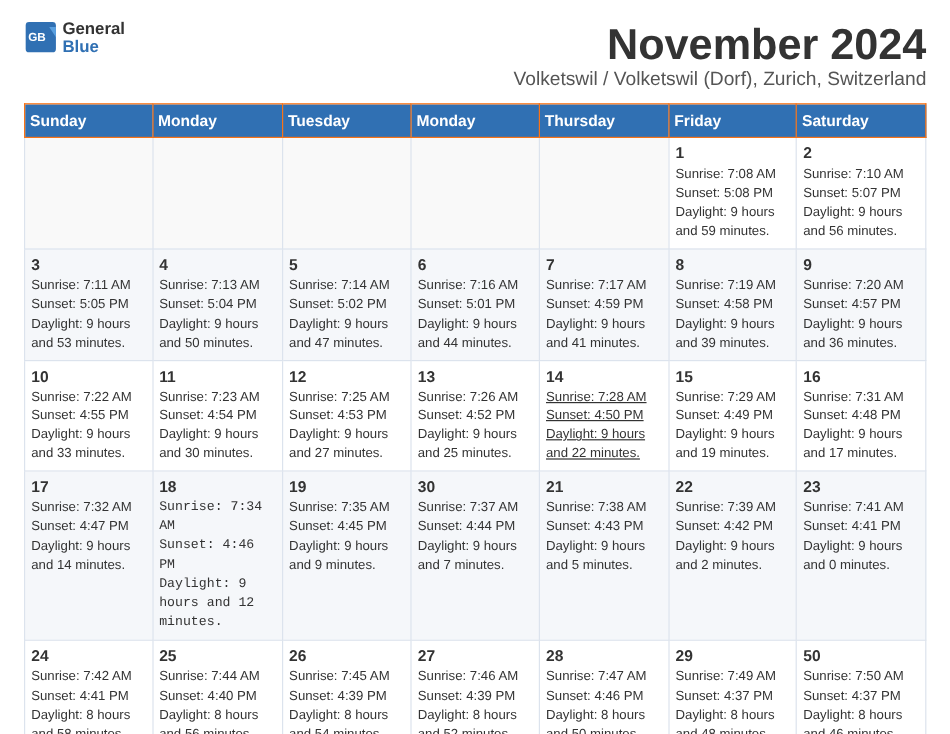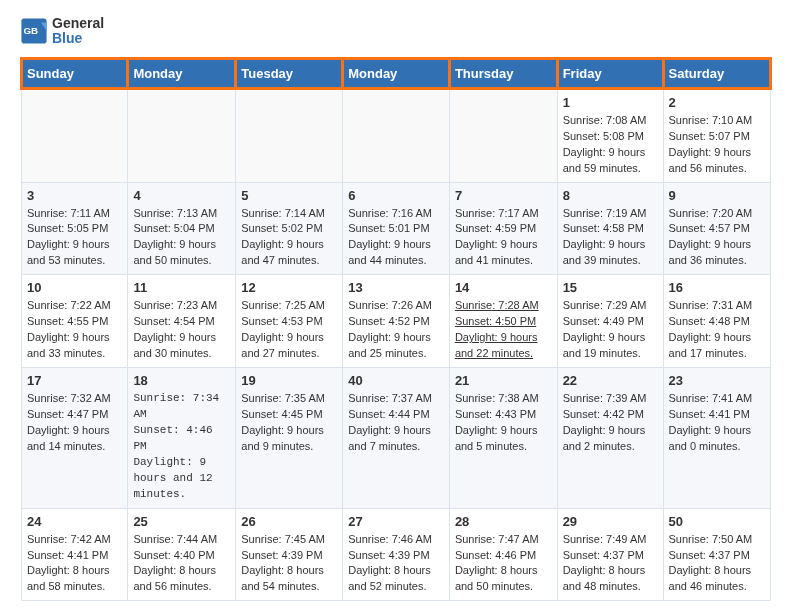--- a/index.html
+++ b/index.html
@@ -7,21 +7,21 @@
     .page { width: 792px; padding: 16px 20px; }
     .header { display: flex; align-items: flex-start; margin-bottom: 10px; }
     .logo { display: flex; align-items: center; margin-right: auto; }
     .logo-text { font-size: 14px; font-weight: bold; color: #333; line-height: 1.1; }
     .logo-icon { width: 28px; height: 28px; margin-right: 4px; }
     .title-block { text-align: right; }
     .main-title { font-size: 36px; font-weight: bold; color: #333; }
     .sub-title { font-size: 16px; color: #555; }
     .calendar { width: 100%; border-collapse: collapse; margin-top: 8px; }
     .calendar thead tr { background: #3070b3; }
-    .calendar thead th { color: #fff; font-size: 13px; font-weight: bold; padding: 6px 4px; text-align: left; border: 3px solid #f97316; }
+    .calendar thead th { color: #fff; font-size: 13px; font-weight: bold; padding: 6px 4px; text-align: left; border: 1px solid #f97316; }
     .calendar tbody tr { background: #fff; }
     .calendar tbody tr:nth-child(even) { background: #f5f7fa; }
     .calendar td { vertical-align: top; border: 1px solid #dce3ed; padding: 5px 5px; width: 113px; min-height: 80px; font-size: 11px; color: #333; }
     .cell-day { font-weight: bold; font-size: 13px; margin-bottom: 3px; }
     .cell-info { font-size: 11px; line-height: 1.45; color: #333; }
     .empty { background: #f9f9f9; }
   </style>
 </head>
 <body>
 
@@ -31,20 +31,24 @@
       <svg class="logo-icon" viewBox="0 0 40 40">
         <rect x="2" y="2" width="36" height="36" rx="4" fill="#3070b3"></rect>
         <text x="5" y="24" font-size="14" fill="white" font-family="Arial" font-weight="bold">GB</text>
         <polygon points="30,8 38,8 38,20" fill="#5aa0e0"></polygon>
       </svg>
       <div class="logo-text">
         <div>General</div>
         <div style="color:#3070b3;">Blue</div>
       </div>
     </div>
+    <div class="title-block">
+      <div class="main-title">November 2024</div>
+      <div class="sub-title">Volketswil / Volketswil (Dorf), Zurich, Switzerland</div>
+    </div>
   </div>
 
   <table class="calendar">
     <thead>
       <tr>
       <th>Sunday</th>
           <th>Monday</th>
           <th>Tuesday</th>
           <th>Monday</th>
           <th>Thursday</th>
@@ -173,21 +177,21 @@
 Sunset: 4:46 PM
 Daylight: 9 hours and 12 minutes.</div>
           </td>
           <td>
             <div class="cell-day">19</div>
             <div class="cell-info" style="white-space: pre-line;">Sunrise: 7:35 AM
 Sunset: 4:45 PM
 Daylight: 9 hours and 9 minutes.</div>
           </td>
           <td>
-            <div class="cell-day">40</div>
+            <div class="cell-day">30</div>
             <div class="cell-info" style="white-space: pre-line;">Sunrise: 7:37 AM
 Sunset: 4:44 PM
 Daylight: 9 hours and 7 minutes.</div>
           </td>
           <td>
             <div class="cell-day">21</div>
             <div class="cell-info" style="white-space: pre-line;">Sunrise: 7:38 AM
 Sunset: 4:43 PM
 Daylight: 9 hours and 5 minutes.</div>
           </td>

